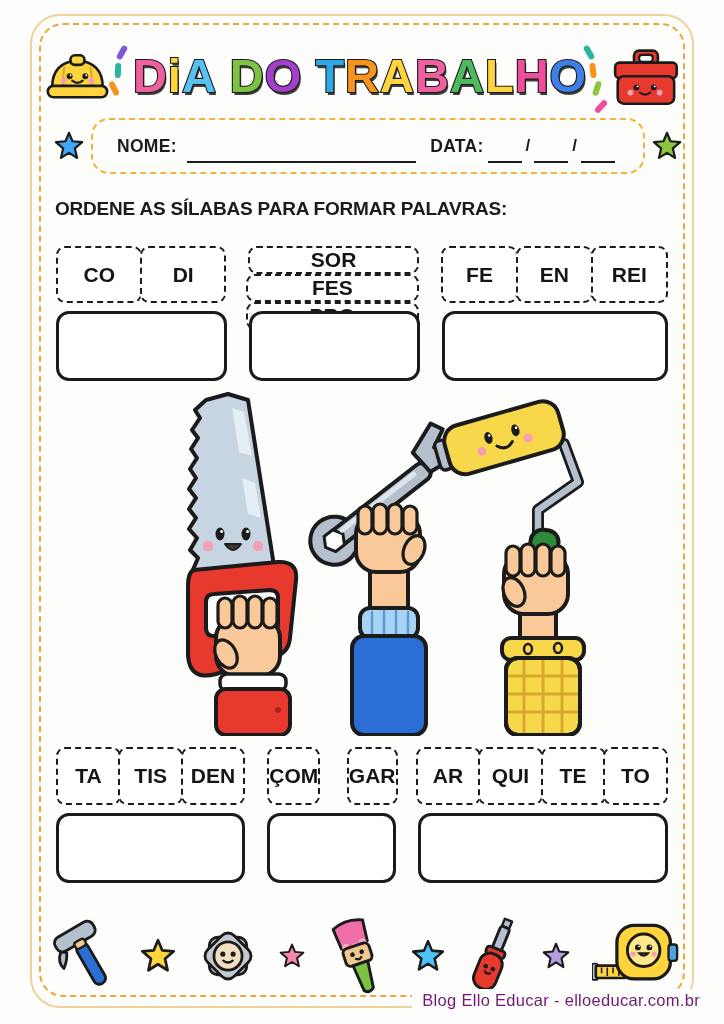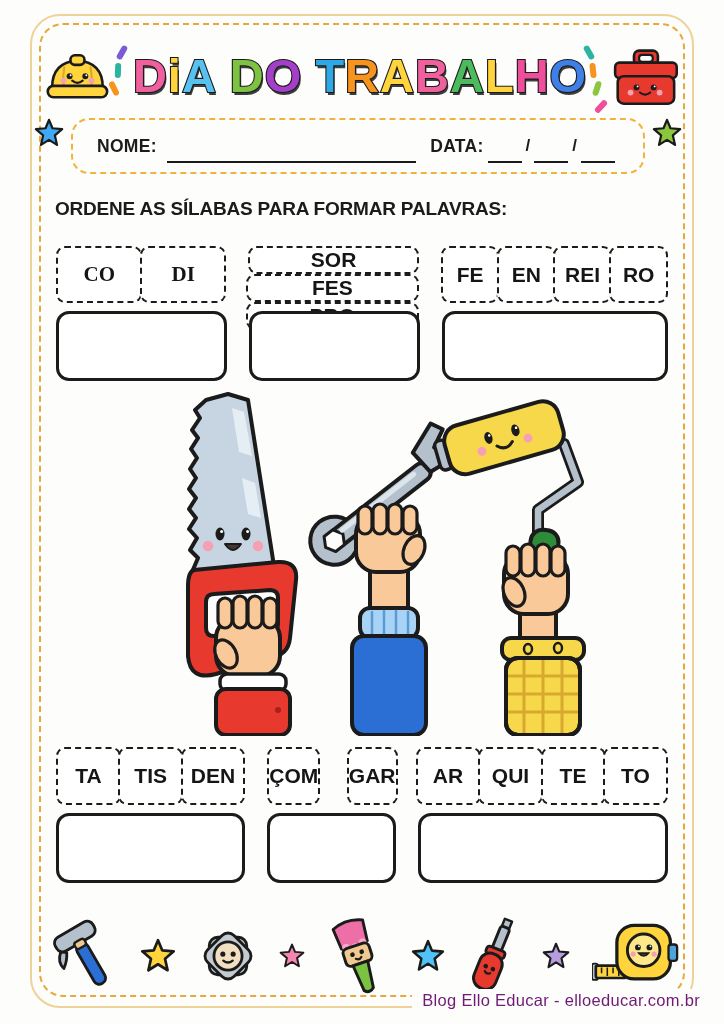--- a/index.html
+++ b/index.html
@@ -14,21 +14,21 @@
 
   .header{position:absolute;left:46px;top:34px;right:42px;height:88px;display:flex;align-items:center}
   .title{flex:1;display:flex;justify-content:center;align-items:flex-end;gap:1px;padding-bottom:6px}
   .title-letter{font-size:47px;font-weight:bold;line-height:1;
     -webkit-text-stroke:2.2px #1b1b1b;paint-order:stroke fill;
     text-shadow:1.5px 2.5px 0 rgba(27,27,27,.85)}
   .title-space{width:12px}
   .sparkles{position:relative;width:24px;height:74px;flex:0 0 auto}
   .sparkle{position:absolute;width:6px;height:15px;border-radius:3px}
 
-  .name-row{position:absolute;left:34px;right:42px;top:118px;height:56px;display:flex;align-items:flex-start}
+  .name-row{position:absolute;left:54px;right:42px;top:118px;height:56px;display:flex;align-items:center}
   .name-box{flex:1;margin:0 7px;height:100%;border:2.5px dashed var(--name-box-border);
     border-radius:18px;display:flex;align-items:center;padding:0 24px}
   .field-label{font-weight:bold;font-size:17.5px;letter-spacing:.3px;white-space:nowrap}
   .name-line{flex:1;height:34px;border-bottom:2.5px solid #1b1b1b;margin:0 14px 0 10px}
   .date-slot{width:34px;height:34px;border-bottom:2.5px solid #1b1b1b;margin:0 4px}
   .date-sep{font-weight:bold;font-size:17px}
   .corner-star{flex:0 0 auto}
 
   .instruction{position:absolute;left:55px;top:198px;font-weight:bold;font-size:19px;
     letter-spacing:-.2px;white-space:nowrap}
@@ -141,34 +141,33 @@
       <div class="date-slot"></div>
     </div>
     <svg class="corner-star" width="30" height="30" viewBox="0 0 24 24">
       <path d="M12 1.5 L14.8 8.2 L22.5 8.9 L16.7 13.9 L18.4 21.5 L12 17.5 L5.6 21.5 L7.3 13.9 L1.5 8.9 L9.2 8.2 Z" fill="var(--star-green)" stroke="#1b1b1b" stroke-width="1.8" stroke-linejoin="round"></path>
     </svg>
   </div>
 
   <div class="instruction">ORDENE AS SÍLABAS PARA FORMAR PALAVRAS:</div>
 
   <div class="syl-row" id="syl-row-0">
-      <div class="syl-group" style="flex-grow: 3; font-family: Liberation Serif, serif;">
+      <div class="syl-group" style="flex-grow: 3;">
         <div class="syl-cell">CO</div>
         <div class="syl-cell">DI</div>
       </div>
       <div class="syl-group" style="flex-grow: 3; flex-direction: column;">
         <div class="syl-cell">SOR</div>
         <div class="syl-cell">FES</div>
         <div class="syl-cell">PRO</div>
       </div>
       <div class="syl-group" style="flex-grow: 4;">
         <div class="syl-cell">FE</div>
         <div class="syl-cell">EN</div>
         <div class="syl-cell">REI</div>
-        <div class="syl-cell">RO</div>
       </div>
     </div>
   <div class="ans-row" id="ans-row-0">
       <div class="answer-box" style="flex-grow: 3;"></div>
       <div class="answer-box" style="flex-grow: 3;"></div>
       <div class="answer-box" style="flex-grow: 4;"></div>
     </div>
   <div class="syl-row" id="syl-row-1">
       <div class="syl-group" style="flex-grow: 3;">
         <div class="syl-cell">TA</div>

